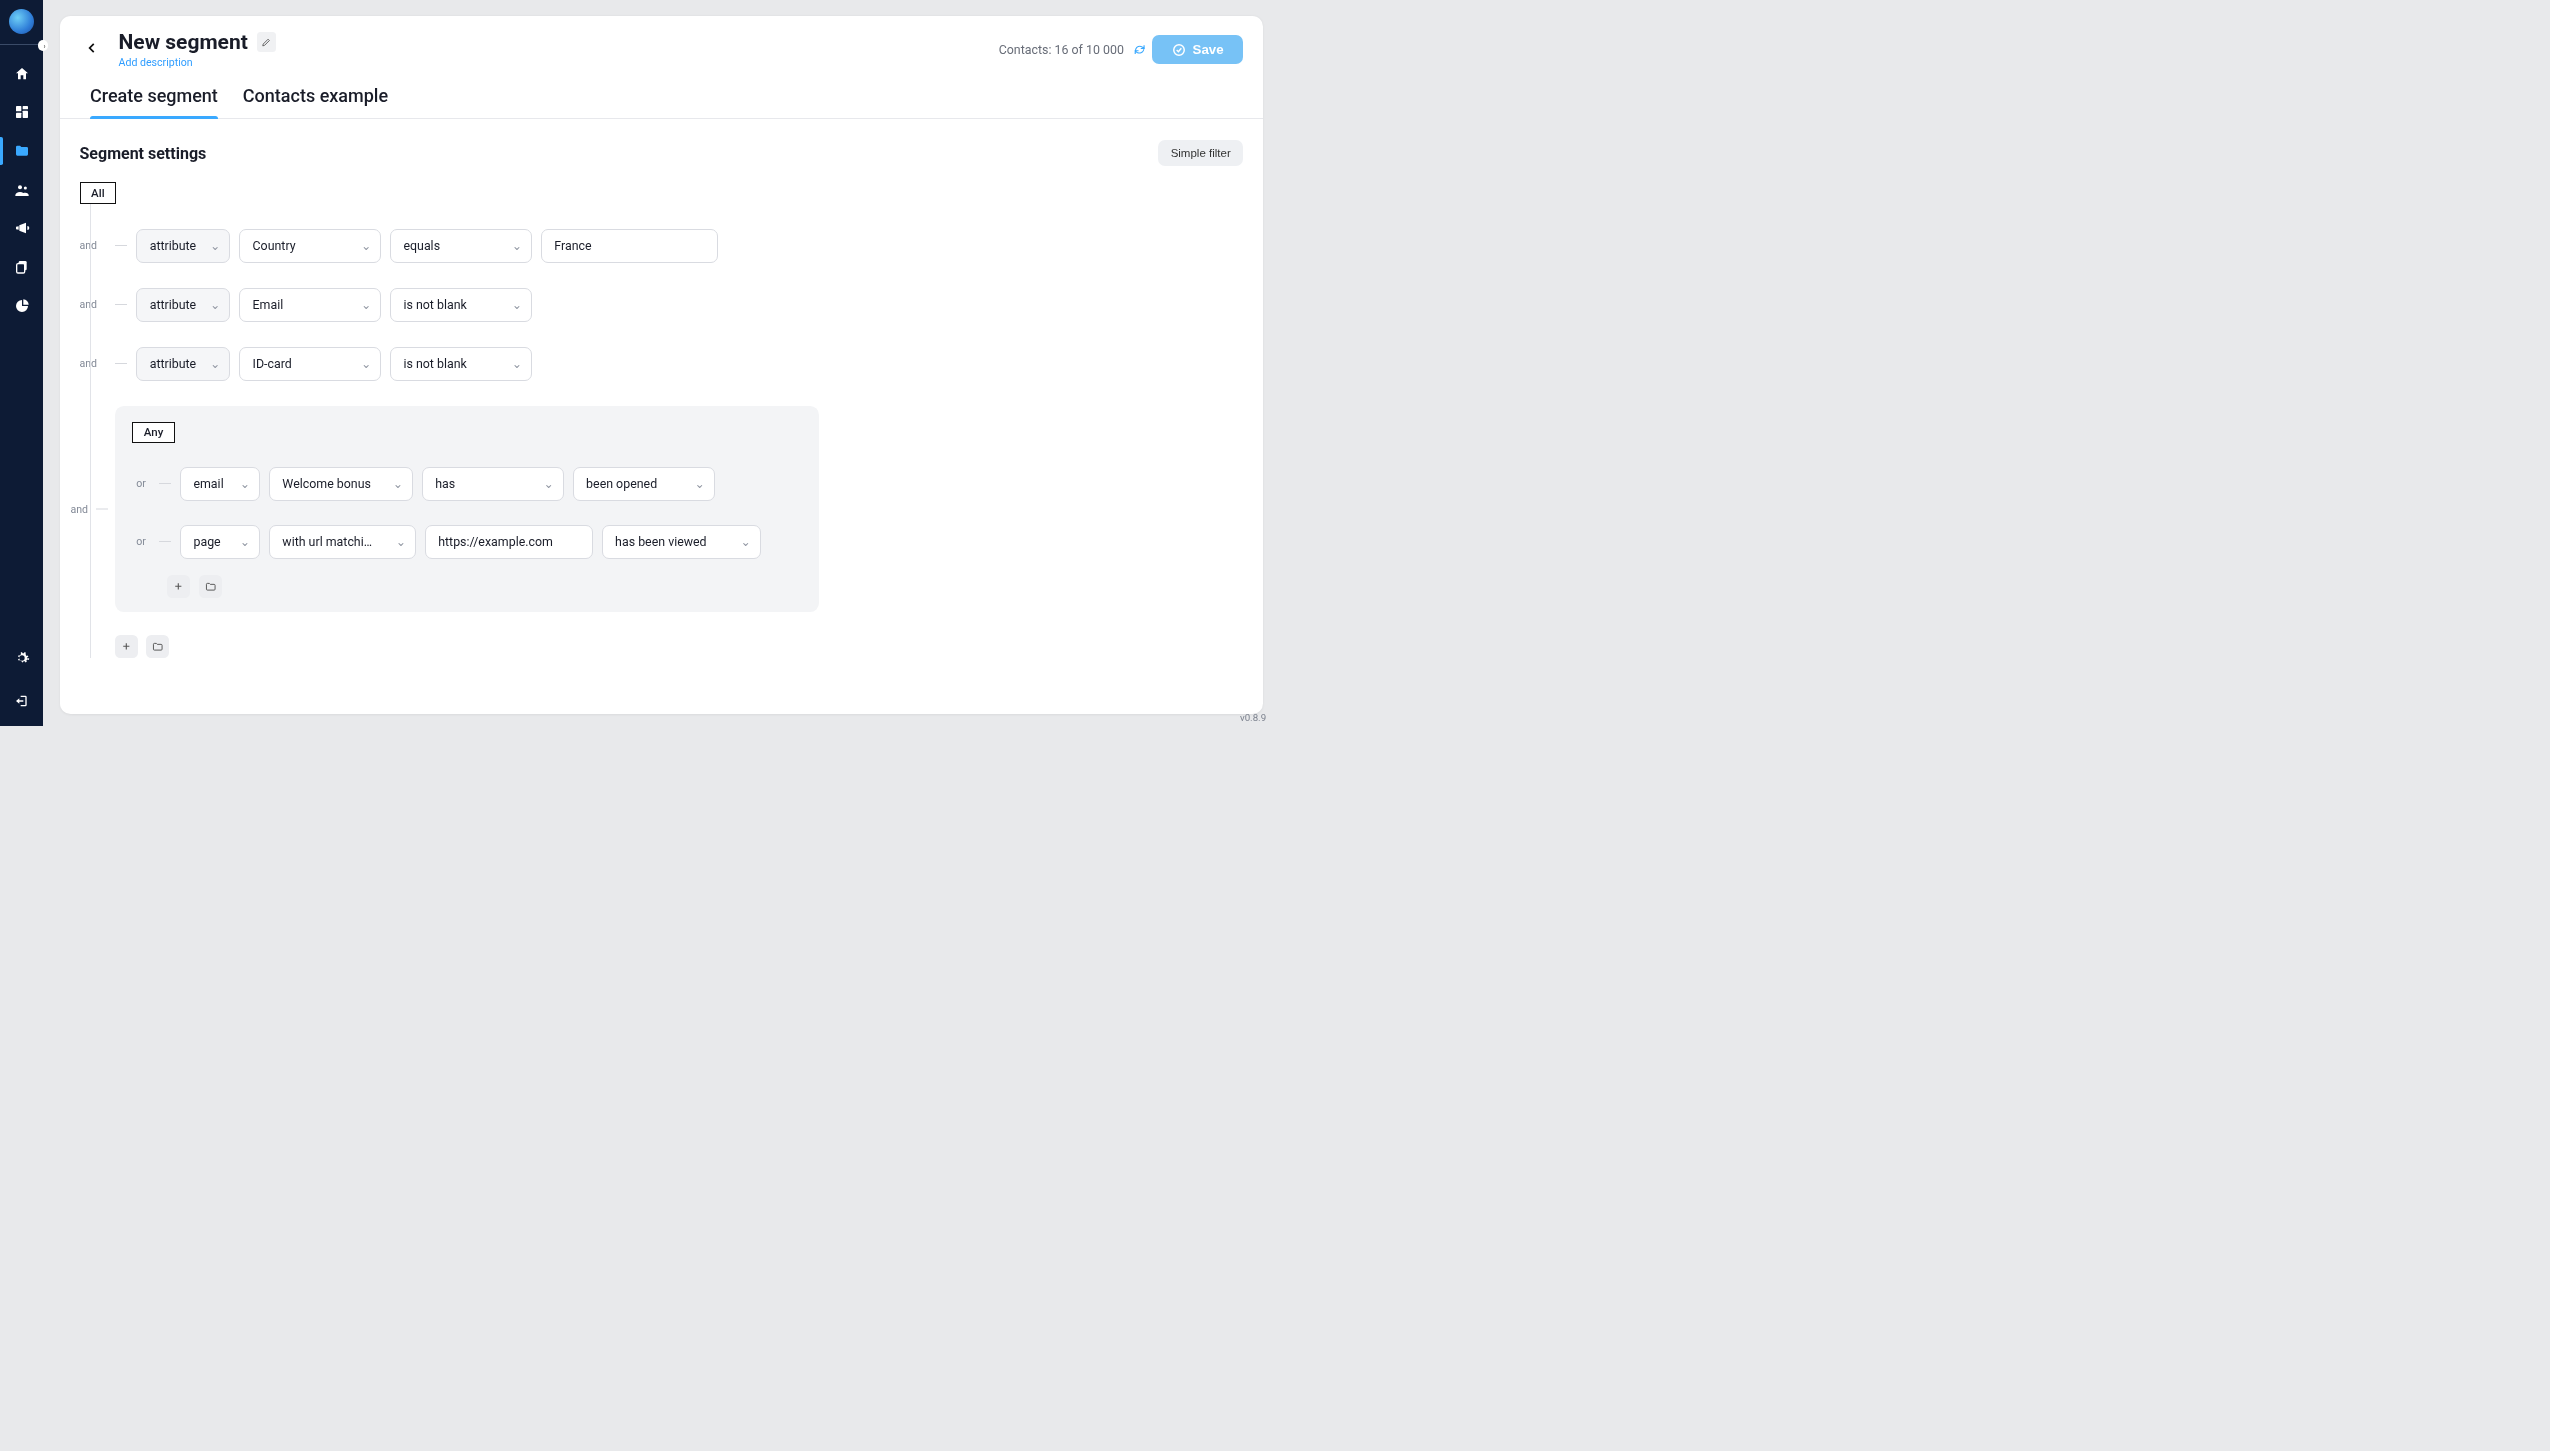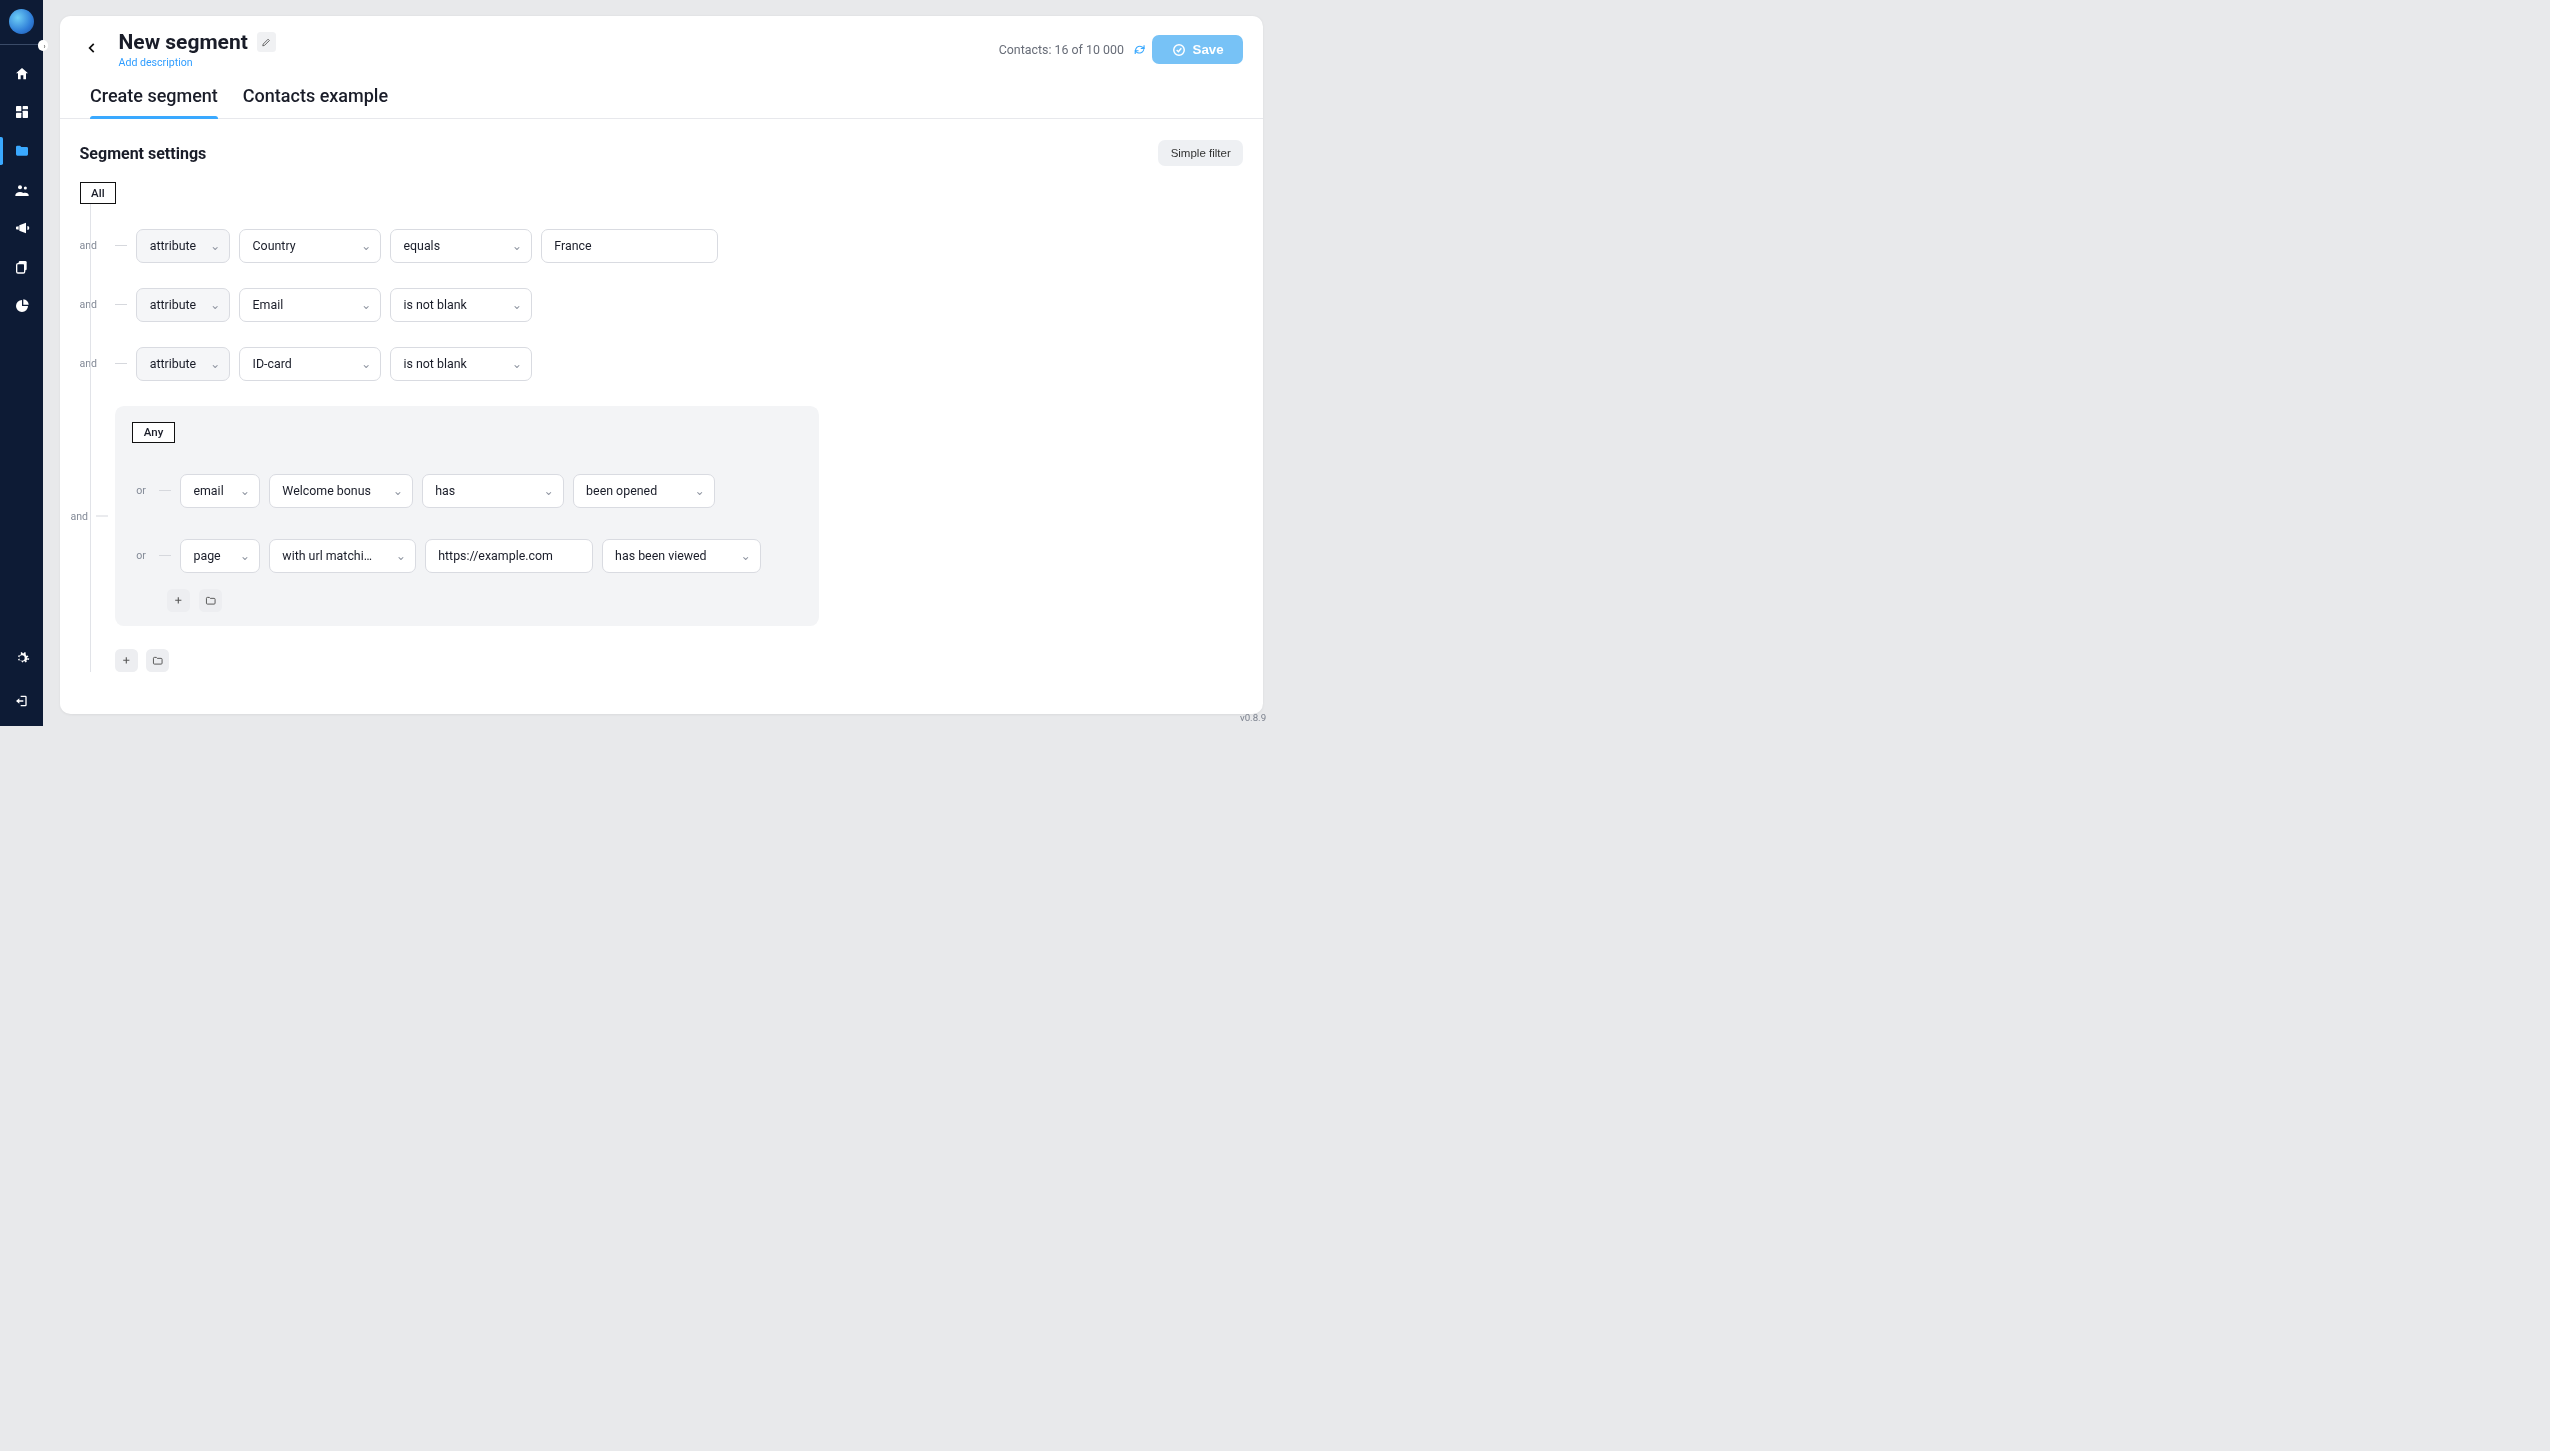--- a/index.html
+++ b/index.html
@@ -206,21 +206,21 @@
   }
   .group-conj {
     position:absolute;
     left:-44px; top:50%; transform:translateY(-50%);
     font-size:10.6px; color:#838a97;
   }
   .group-conj::after{
     content:""; position:absolute; left:25px; top:6.2px;
     width:12.4px; height:0.9px; background:#d6d8dd;
   }
-  .group-card .rule-row { margin-top:31px; }
+  .group-card .rule-row { margin-top:24px; }
   .group-card .conj-inner { width:17.7px; text-align:center;}
   .actions { display:flex; gap:8.9px; margin-top:23px; margin-left:35px; }
   .group-card .actions { margin-left:35px; margin-top:16px;}
   .icon-btn {
     width:23px; height:23px; border-radius:5.3px;
     background:#edeef1; display:flex; align-items:center; justify-content:center;
     color:#555; cursor:pointer; font-size:10.6px;
   }
 
   

